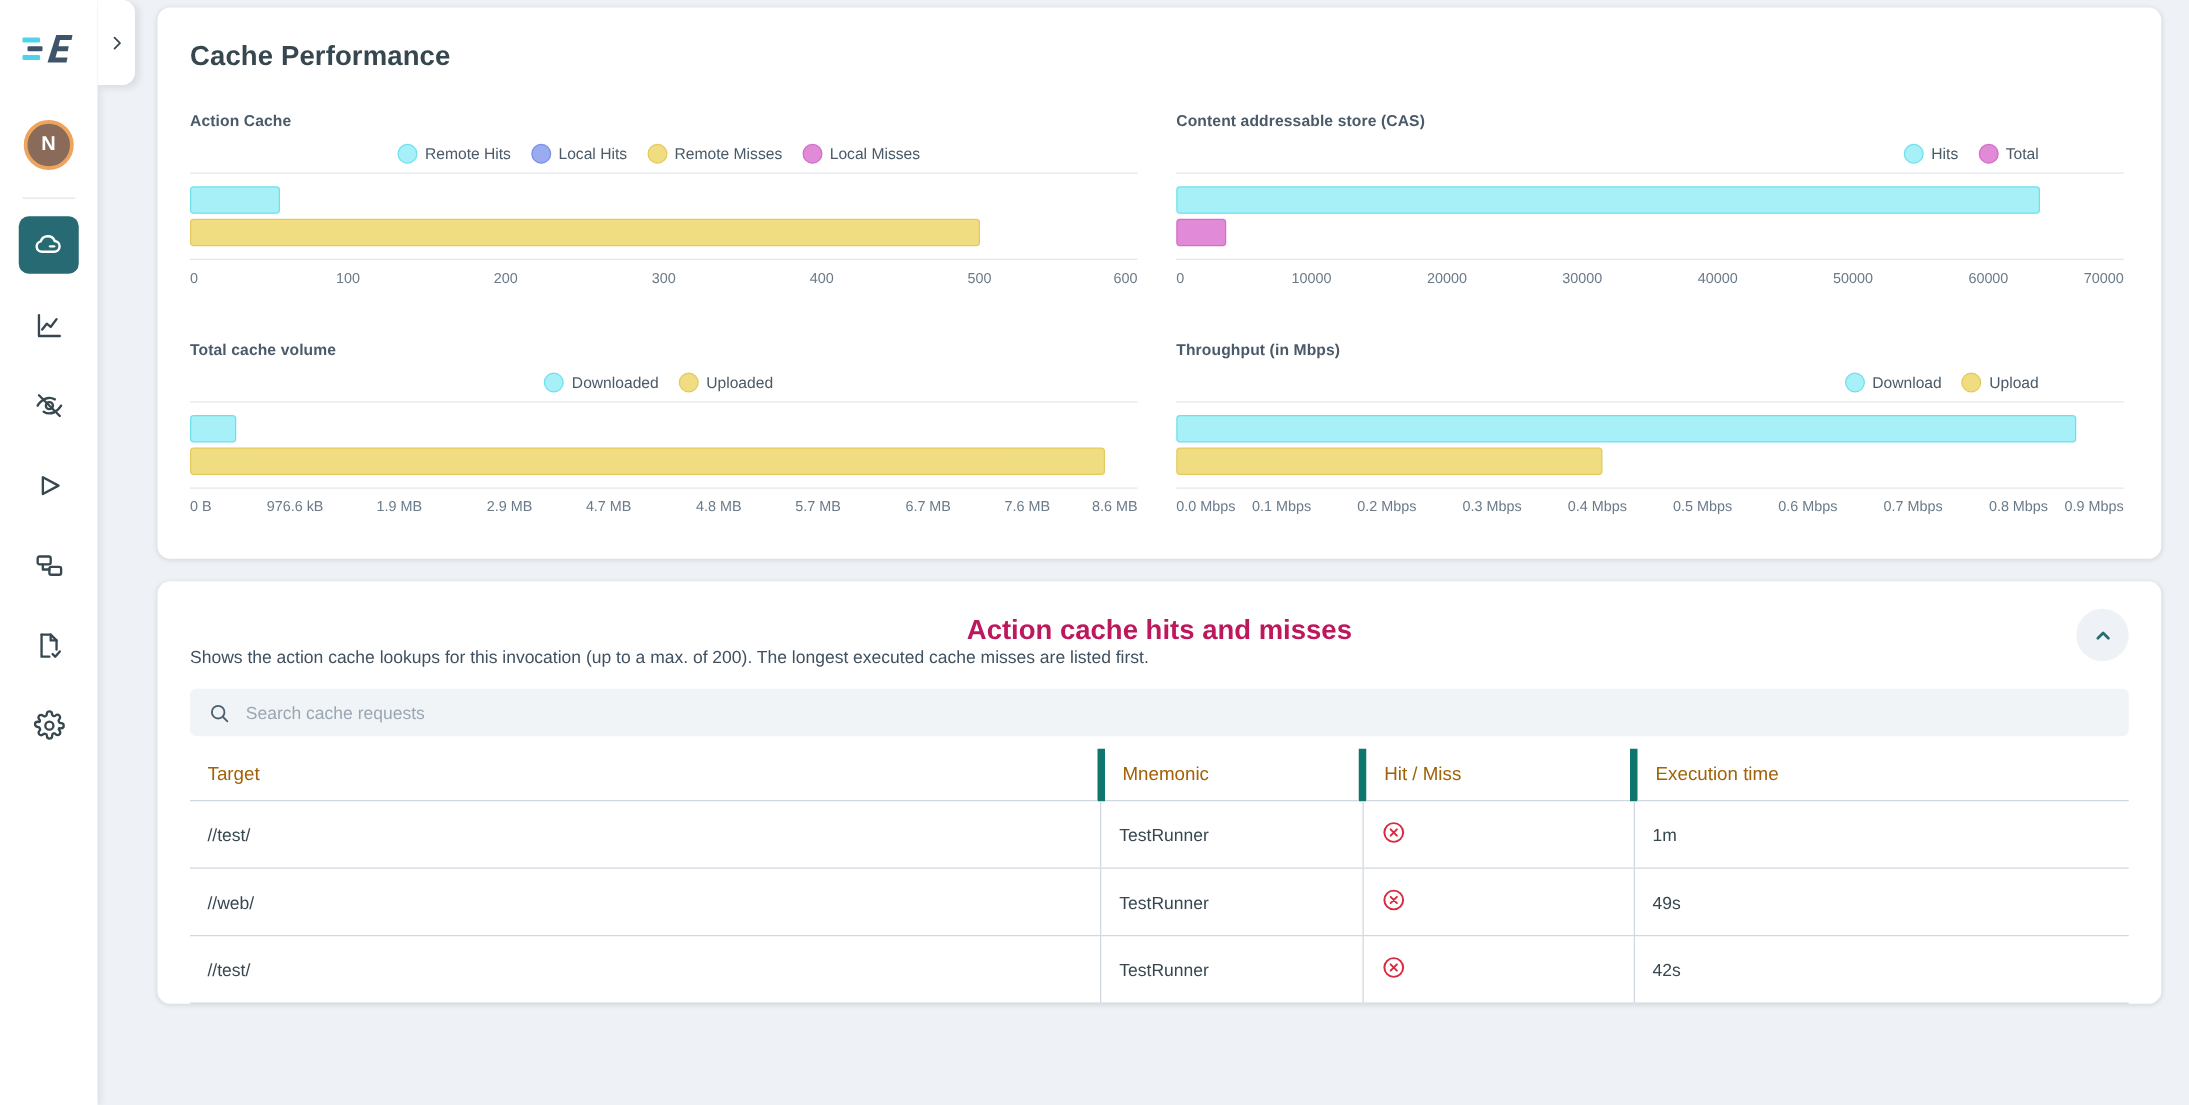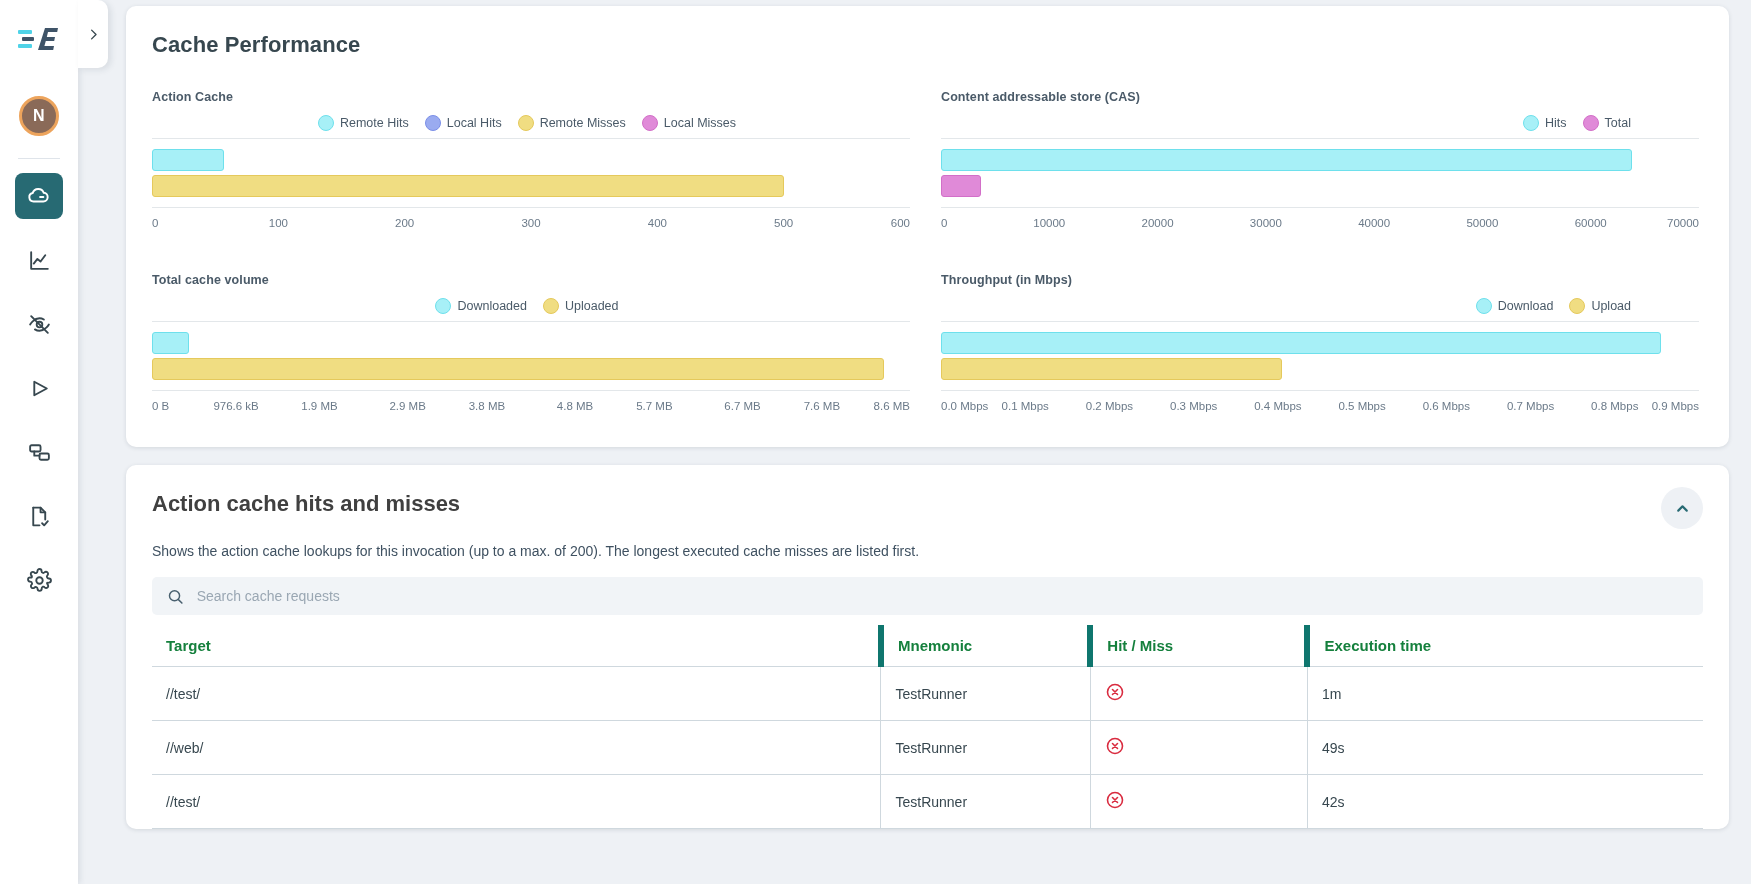--- a/index.html
+++ b/index.html
@@ -101,21 +101,21 @@
     display: flex; height: 30px; align-items: center;
     font-size: 11.5px; color: #6b7a89; position: relative;
   }
   .tick { position: absolute; transform: translateX(-50%); white-space: nowrap; }
   .tick.first { transform: none; }
   .tick.last { transform: translateX(-100%); }
 
   
   #card-hits { padding: 26px 26px 0 26px; position: relative; }
   h2.section-title {
-    font-size: 22px; font-weight: bold; color: #404040; margin-bottom: 26px;
+    font-size: 22px; font-weight: bold; color: #be185d;  text-align: center;
   }
   #collapse-btn {
     position: absolute; right: 26px; top: 22px;
     width: 42px; height: 42px; border-radius: 50%;
     background: #eef1f5; border: none; cursor: pointer;
     display: flex; align-items: center; justify-content: center;
   }
   .section-desc { font-size: 14px; color: #3f5161; margin-bottom: 18px; }
   #search-box {
     display: flex; align-items: center; gap: 12px;
@@ -124,22 +124,22 @@
   }
   #search-input {
     border: none; background: transparent; outline: none;
     font-size: 14px; color: #14532d; width: 100%;
     font-family: "Liberation Sans", sans-serif;
   }
   #search-input::placeholder { color: #9aa7b3; }
 
   table { width: 100%; border-collapse: collapse; table-layout: fixed; }
   thead th {
-    text-align: left; font-size: 15px; font-weight: bold;
-    color: #15803d; padding: 12px 14px; border-bottom: 1px solid #cfd8de;
+    text-align: left; font-size: 15px; font-weight: normal;
+    color: #a16207; padding: 12px 14px; border-bottom: 1px solid #cfd8de;
   }
   tbody td {
     font-size: 14px; color: #37474f; padding: 15px 14px;
     border-bottom: 1px solid #cfd8de; border-left: 1px solid #cfd8de;
   }
   tbody td:first-child, thead th:first-child { border-left: none; }
   thead th + th { border-left: 6px solid #0f766e; }
   col.c-target { width: 47%; }
   col.c-mnemonic { width: 13.5%; }
   col.c-hit { width: 14%; }
@@ -316,21 +316,21 @@
             </div>
             <div class="bar-row">
               <div class="bar" style="width: 96.5116%; background: rgb(240, 221, 130); border-color: rgb(229, 201, 92);"></div>
             </div>
           </div>
           <div class="axis">
             <span class="tick first" style="left: 0%;">0 B</span>
             <span class="tick" style="left: 11.093%;">976.6 kB</span>
             <span class="tick" style="left: 22.093%;">1.9 MB</span>
             <span class="tick" style="left: 33.7209%;">2.9 MB</span>
-            <span class="tick" style="left: 44.186%;">3.8 MB</span>
+            <span class="tick" style="left: 44.186%;">4.7 MB</span>
             <span class="tick" style="left: 55.814%;">4.8 MB</span>
             <span class="tick" style="left: 66.2791%;">5.7 MB</span>
             <span class="tick" style="left: 77.907%;">6.7 MB</span>
             <span class="tick" style="left: 88.3721%;">7.6 MB</span>
             <span class="tick last" style="left: 100%;">8.6 MB</span>
           </div>
         </div>
         <div class="chart-block">
           <div class="chart-label">Throughput (in Mbps)</div>
           <div class="legend right">

